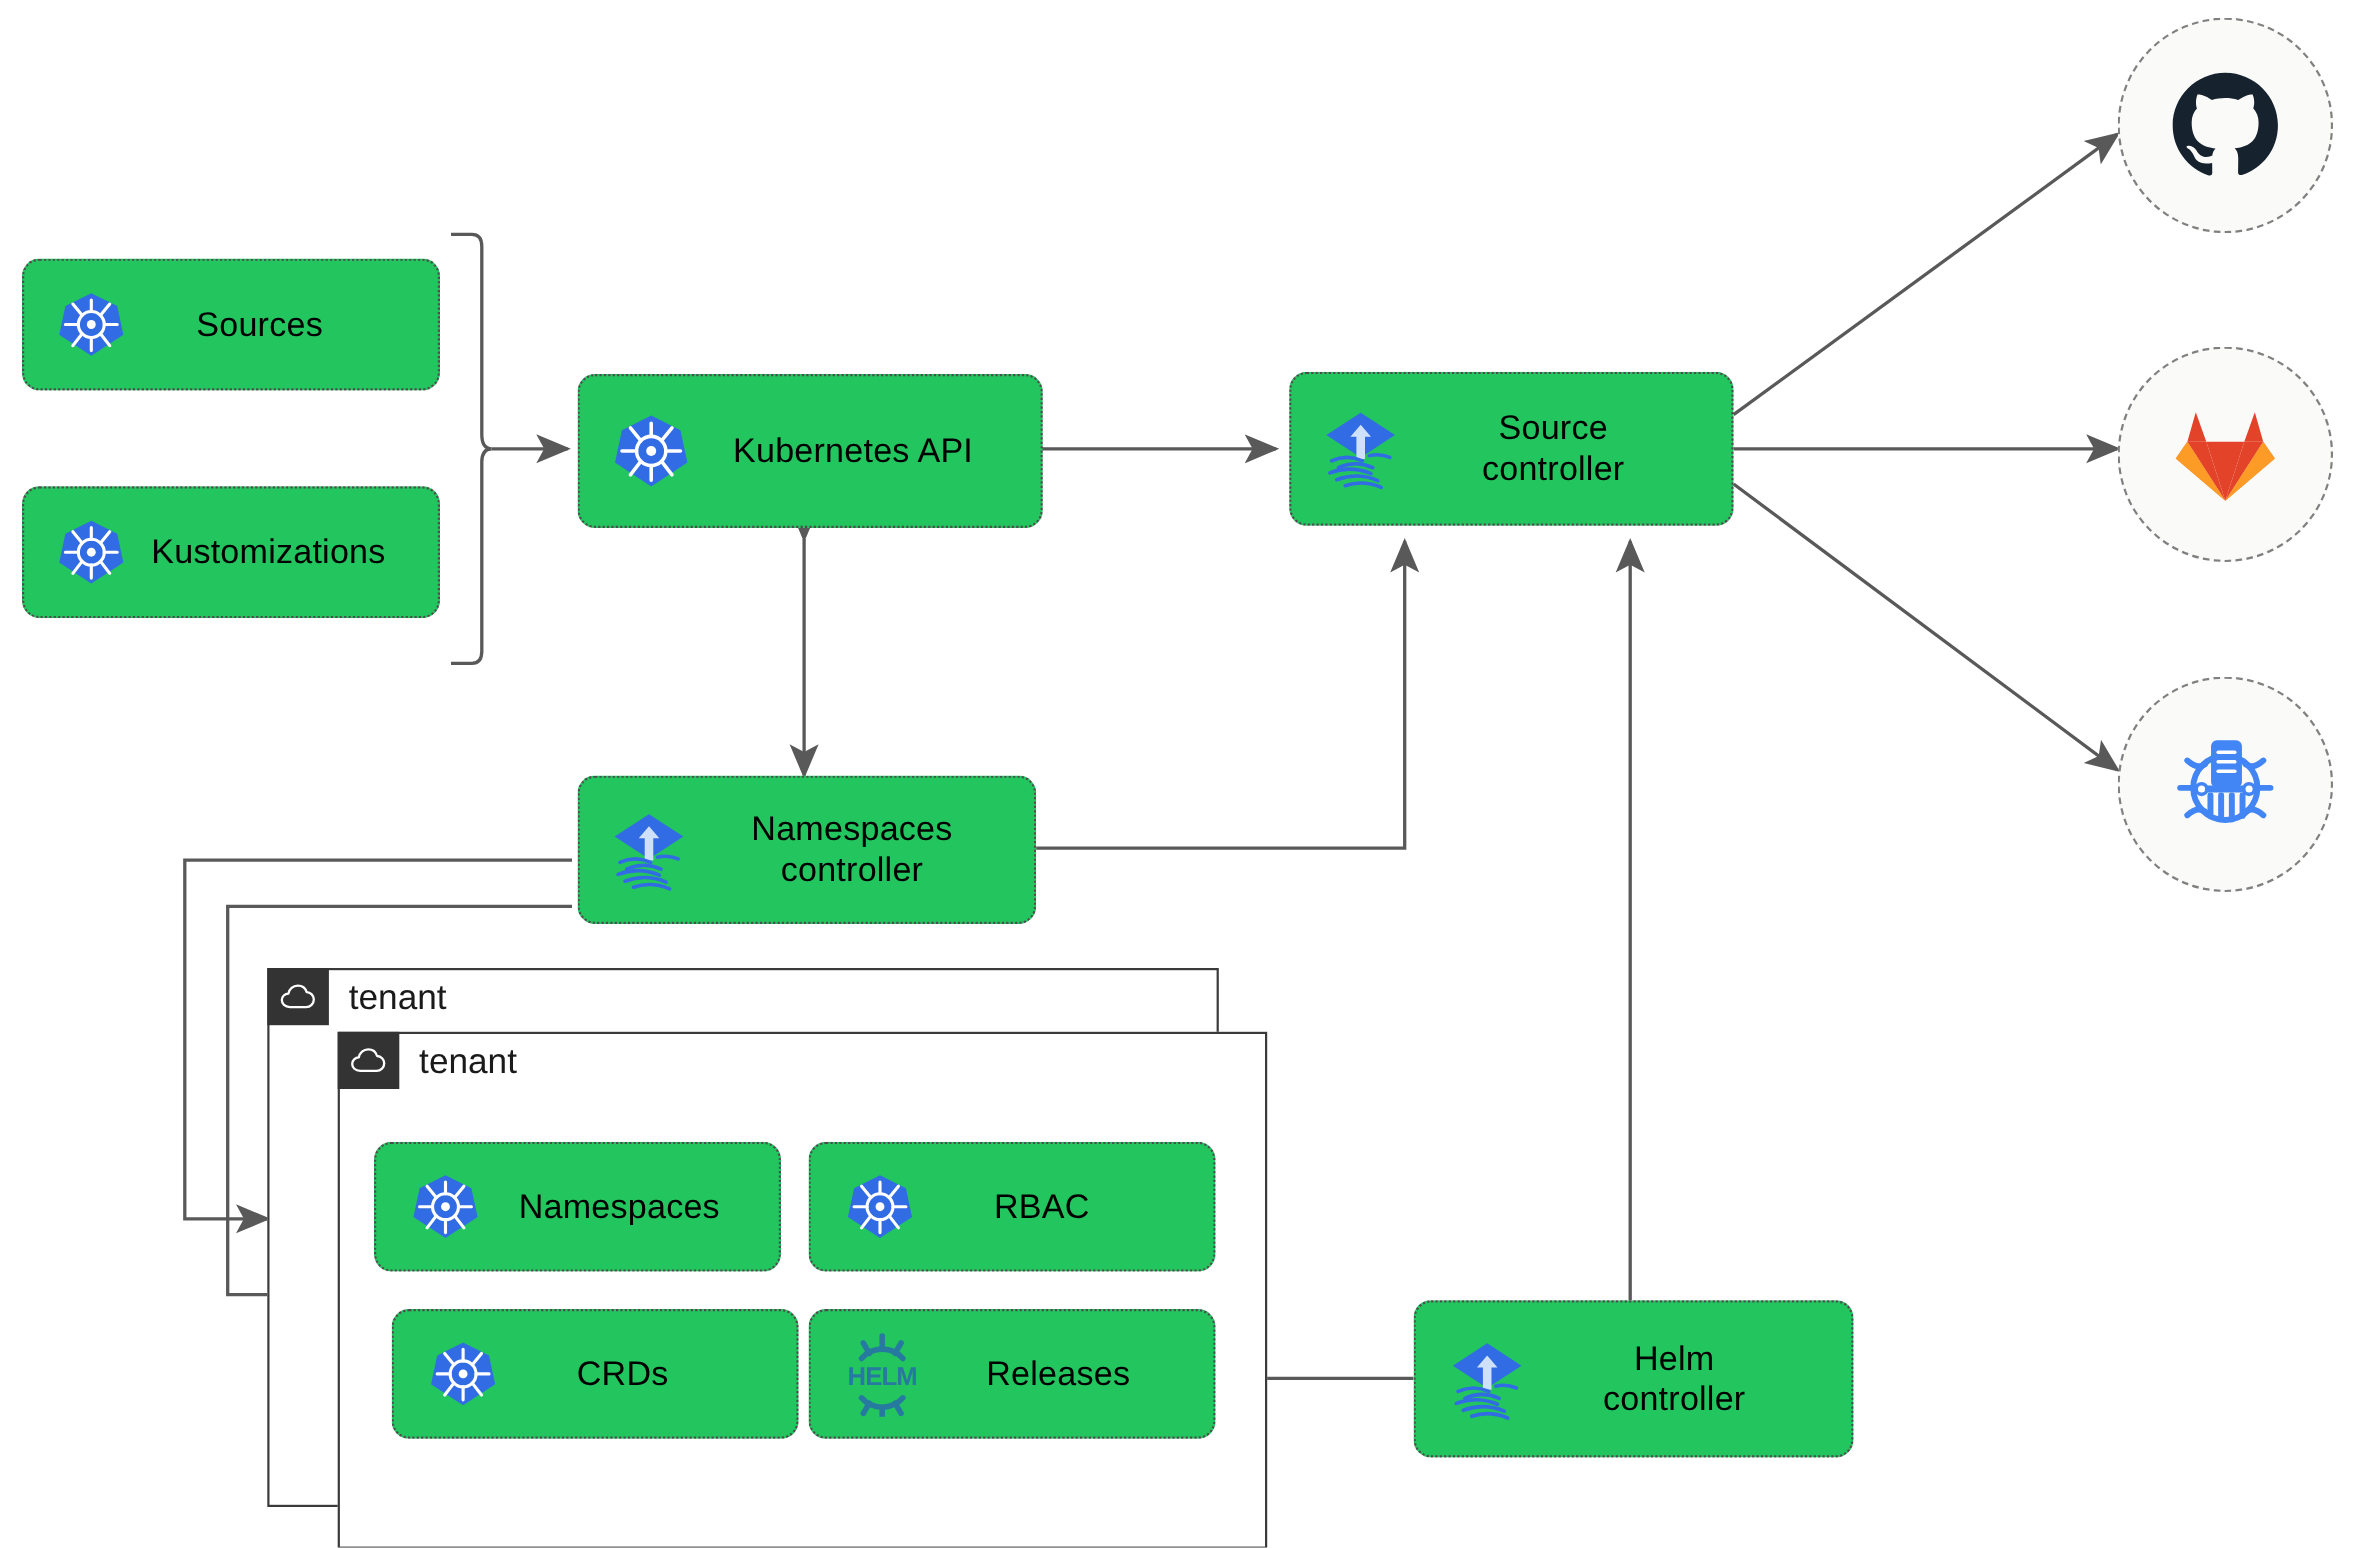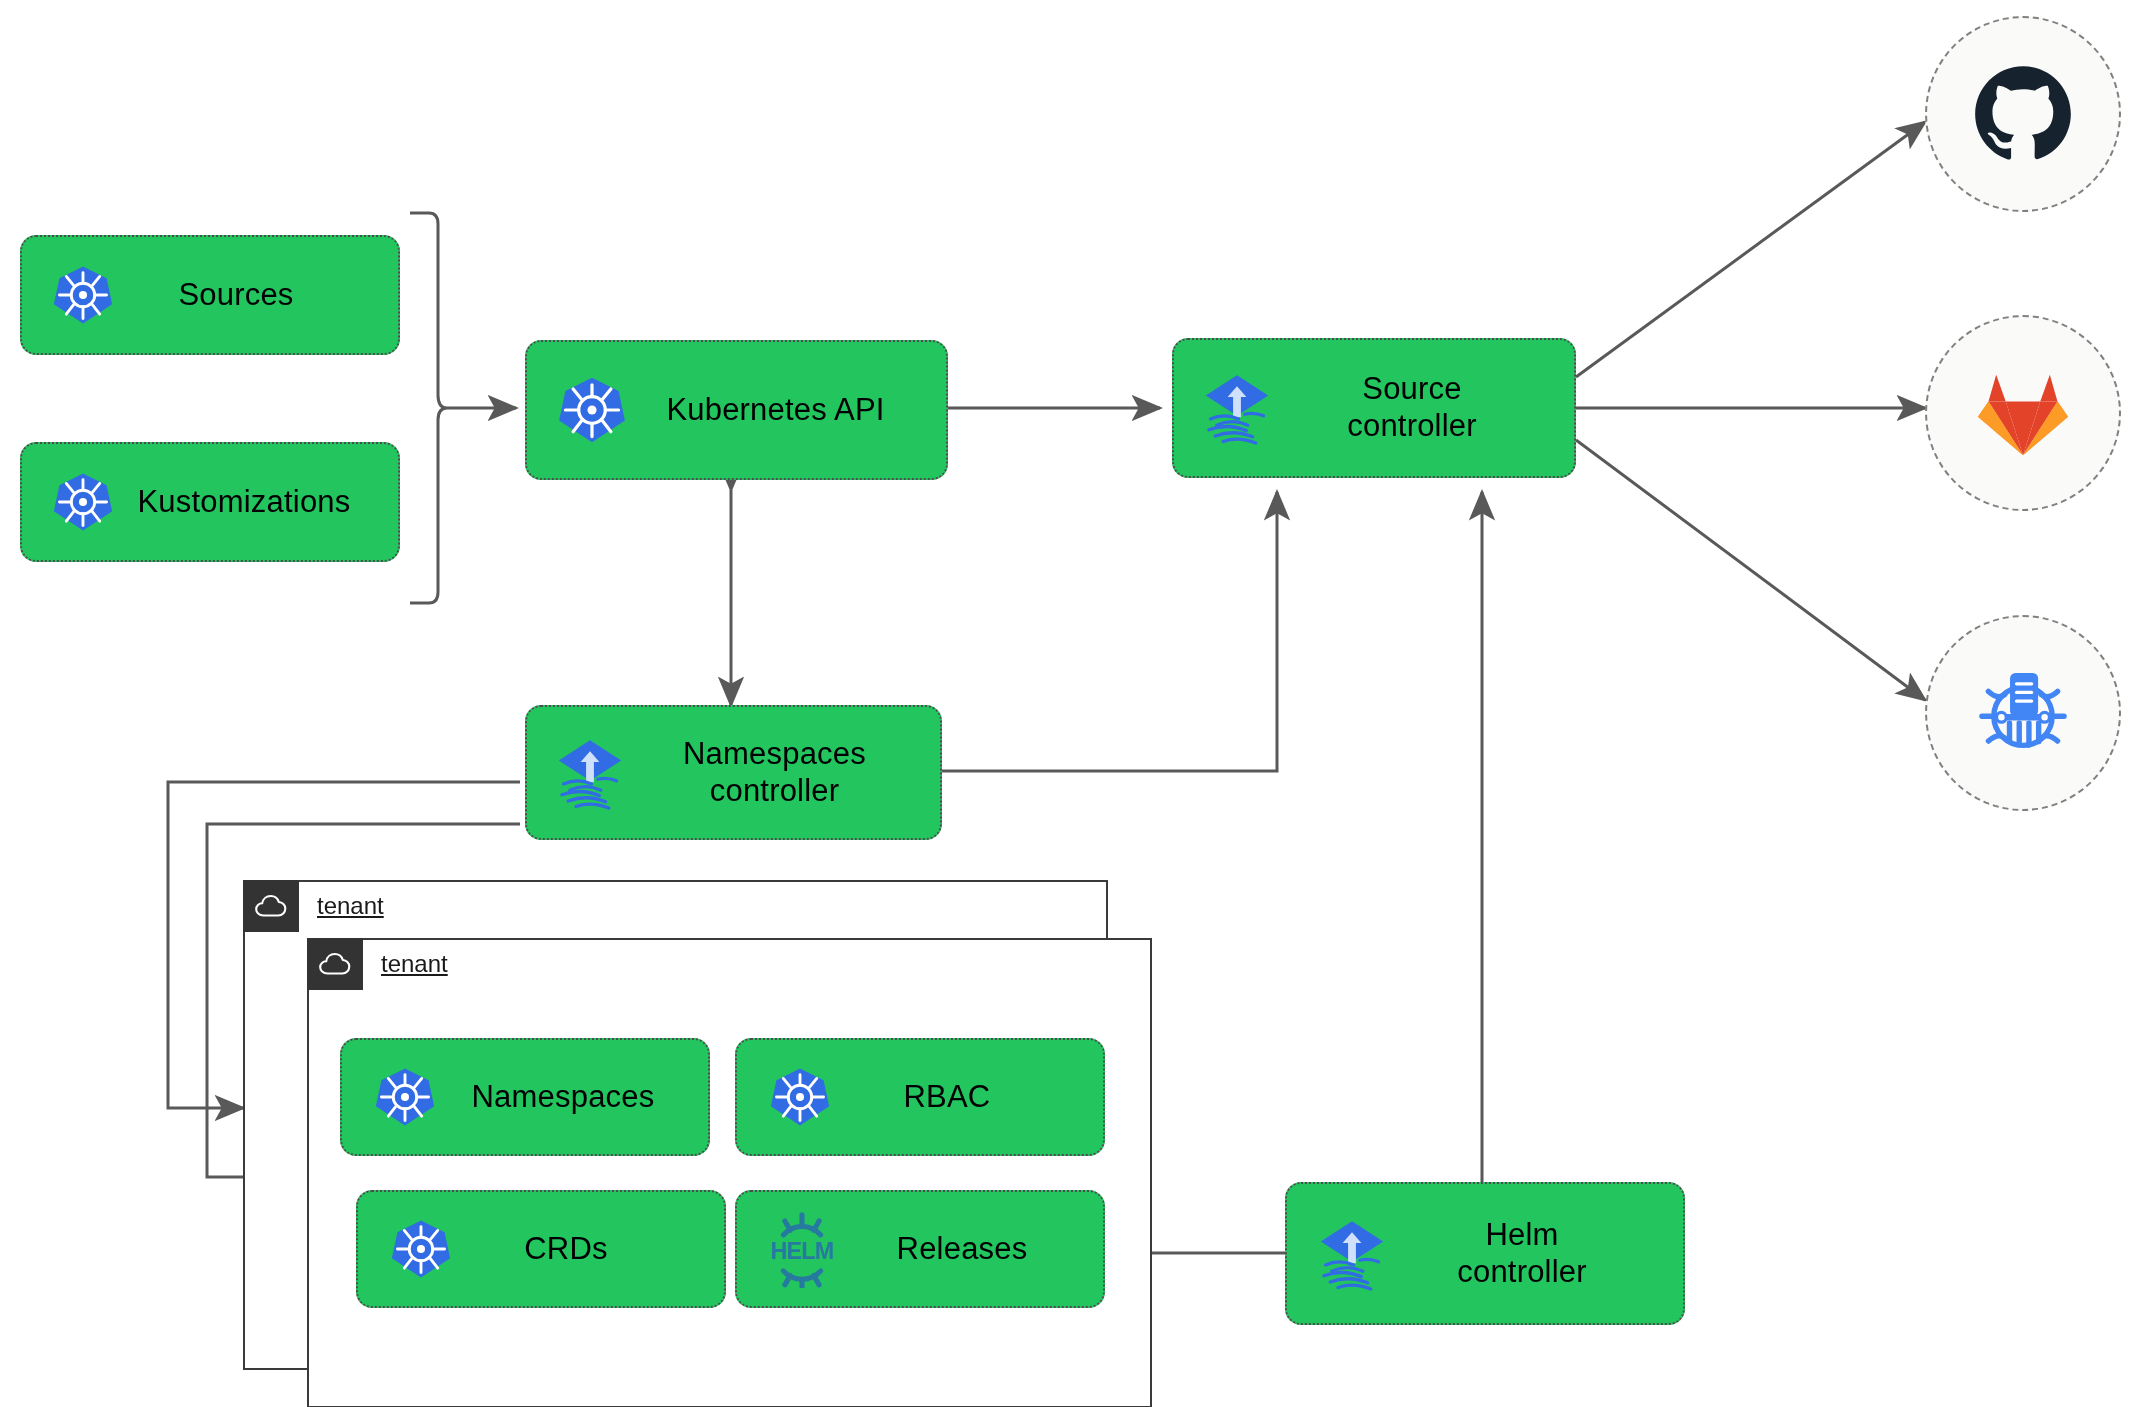--- a/index.html
+++ b/index.html
@@ -53,23 +53,22 @@
     height:52px;
     display:flex;align-items:center;
   }
   .tenant .hdr .chip{
     width:56px;height:52px;
     background:#333333;
     display:flex;align-items:center;justify-content:center;
   }
   .tenant .hdr .tname{
     margin-left:18px;
-    font-size:24px;
+    font-size:32px;
     color:#1a1a1a;
-    text-decoration:underline;
   }
   svg.wires{position:absolute;inset:0;width:2144px;height:1407px;z-index:2;pointer-events:none;}
 </style>
 </head>
 <body>
 
 <div id="stage">
 
   <svg class="wires" viewBox="0 0 2144 1407">
     <defs>

